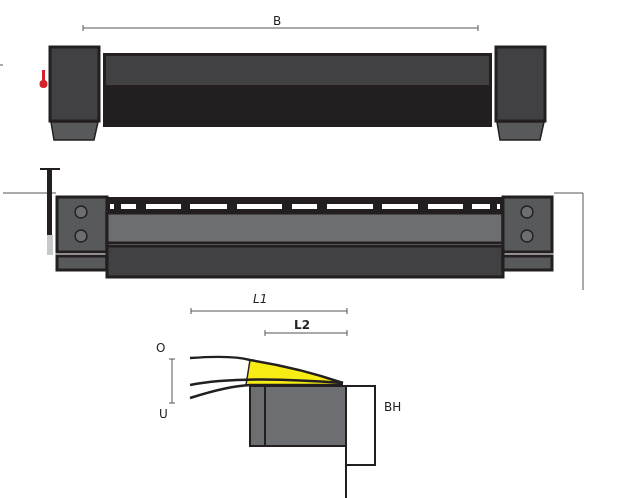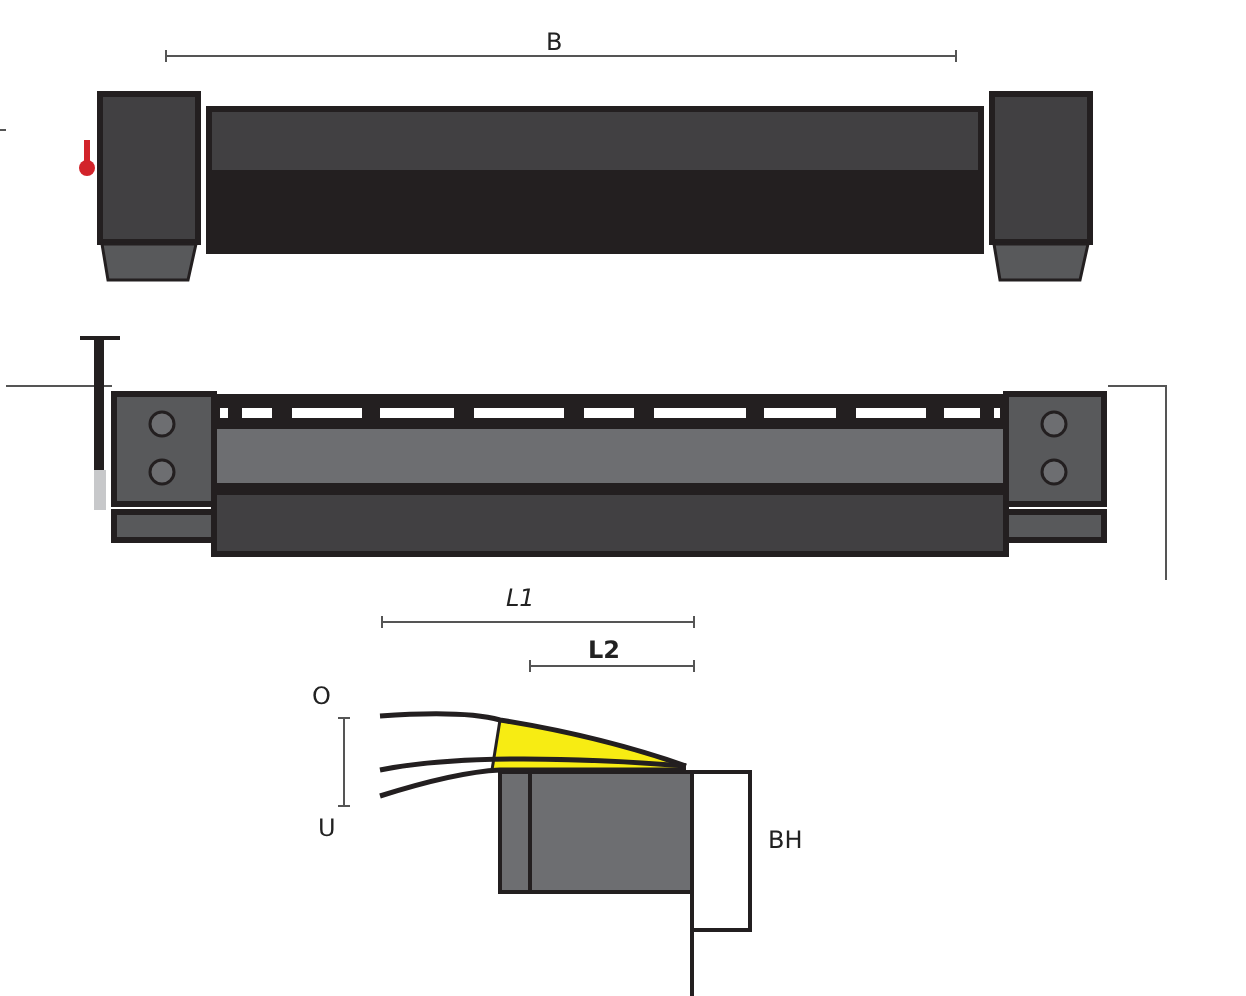--- a/index.html
+++ b/index.html
@@ -129,13 +129,13 @@
       <line x1="346" y1="465" x2="346" y2="498"></line>
     </g>
   </g>
 </svg>
 
 <span class="lbl" style="left:273px; top:15px;">B</span>
 <span class="lbl" style="left:253px; top:293px;font-style:italic;">L1</span>
 <span class="lbl" style="left:294px; top:319px;font-weight:bold;">L2</span>
 <span class="lbl" style="left:156px; top:342px;">O</span>
 <span class="lbl" style="left:159px; top:408px;">U</span>
-<span class="lbl" style="left:384px; top:414px;">BH</span>
+<span class="lbl" style="left:384px; top:401px;">BH</span>
 
 </body></html>

